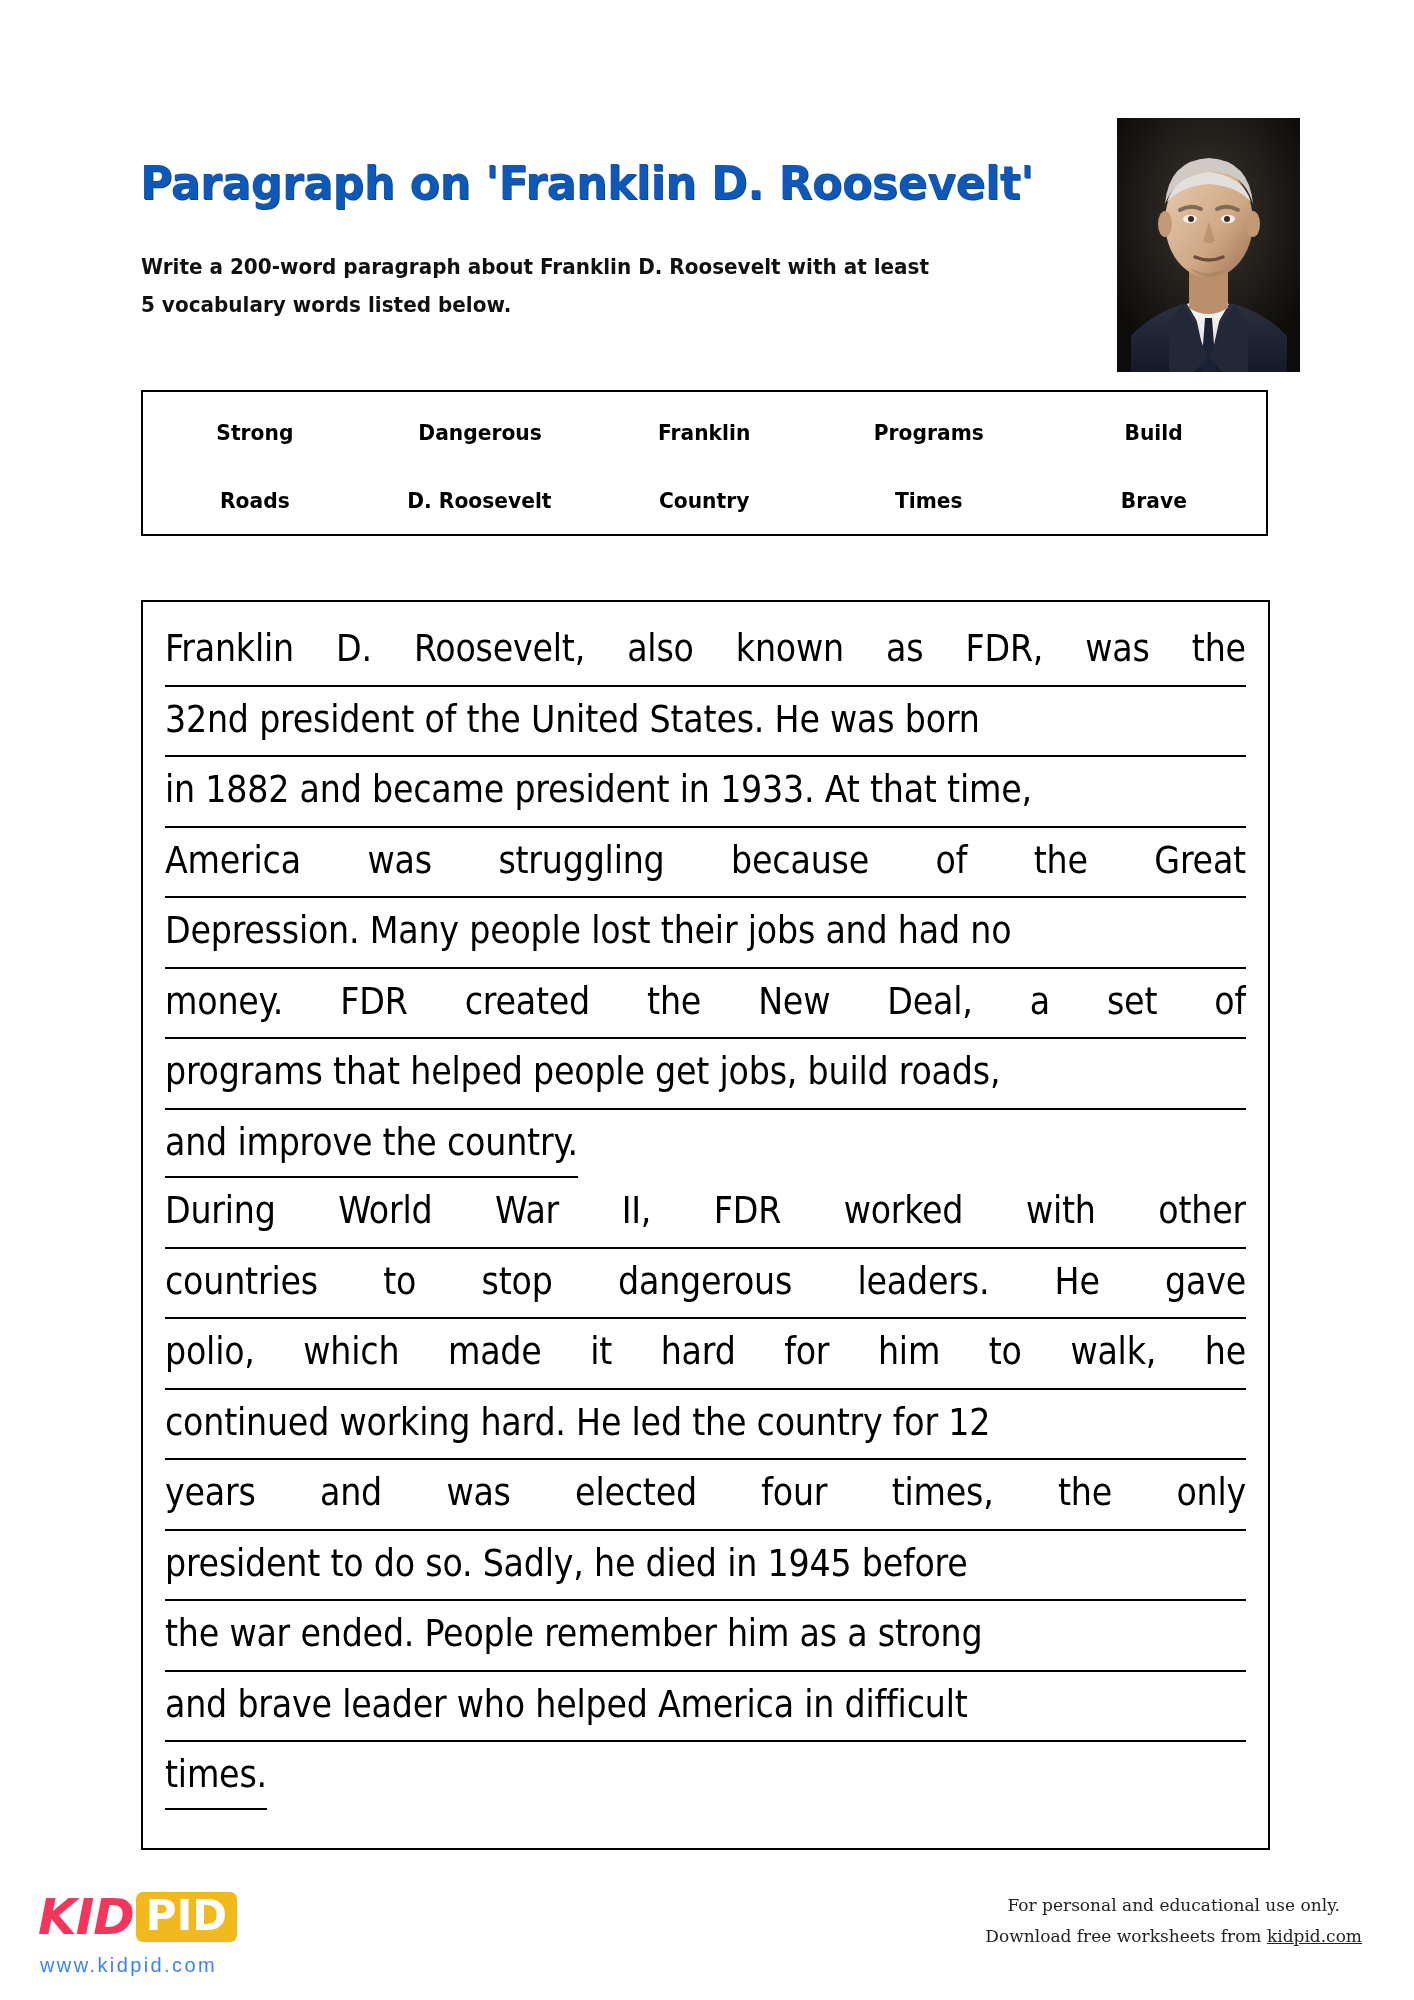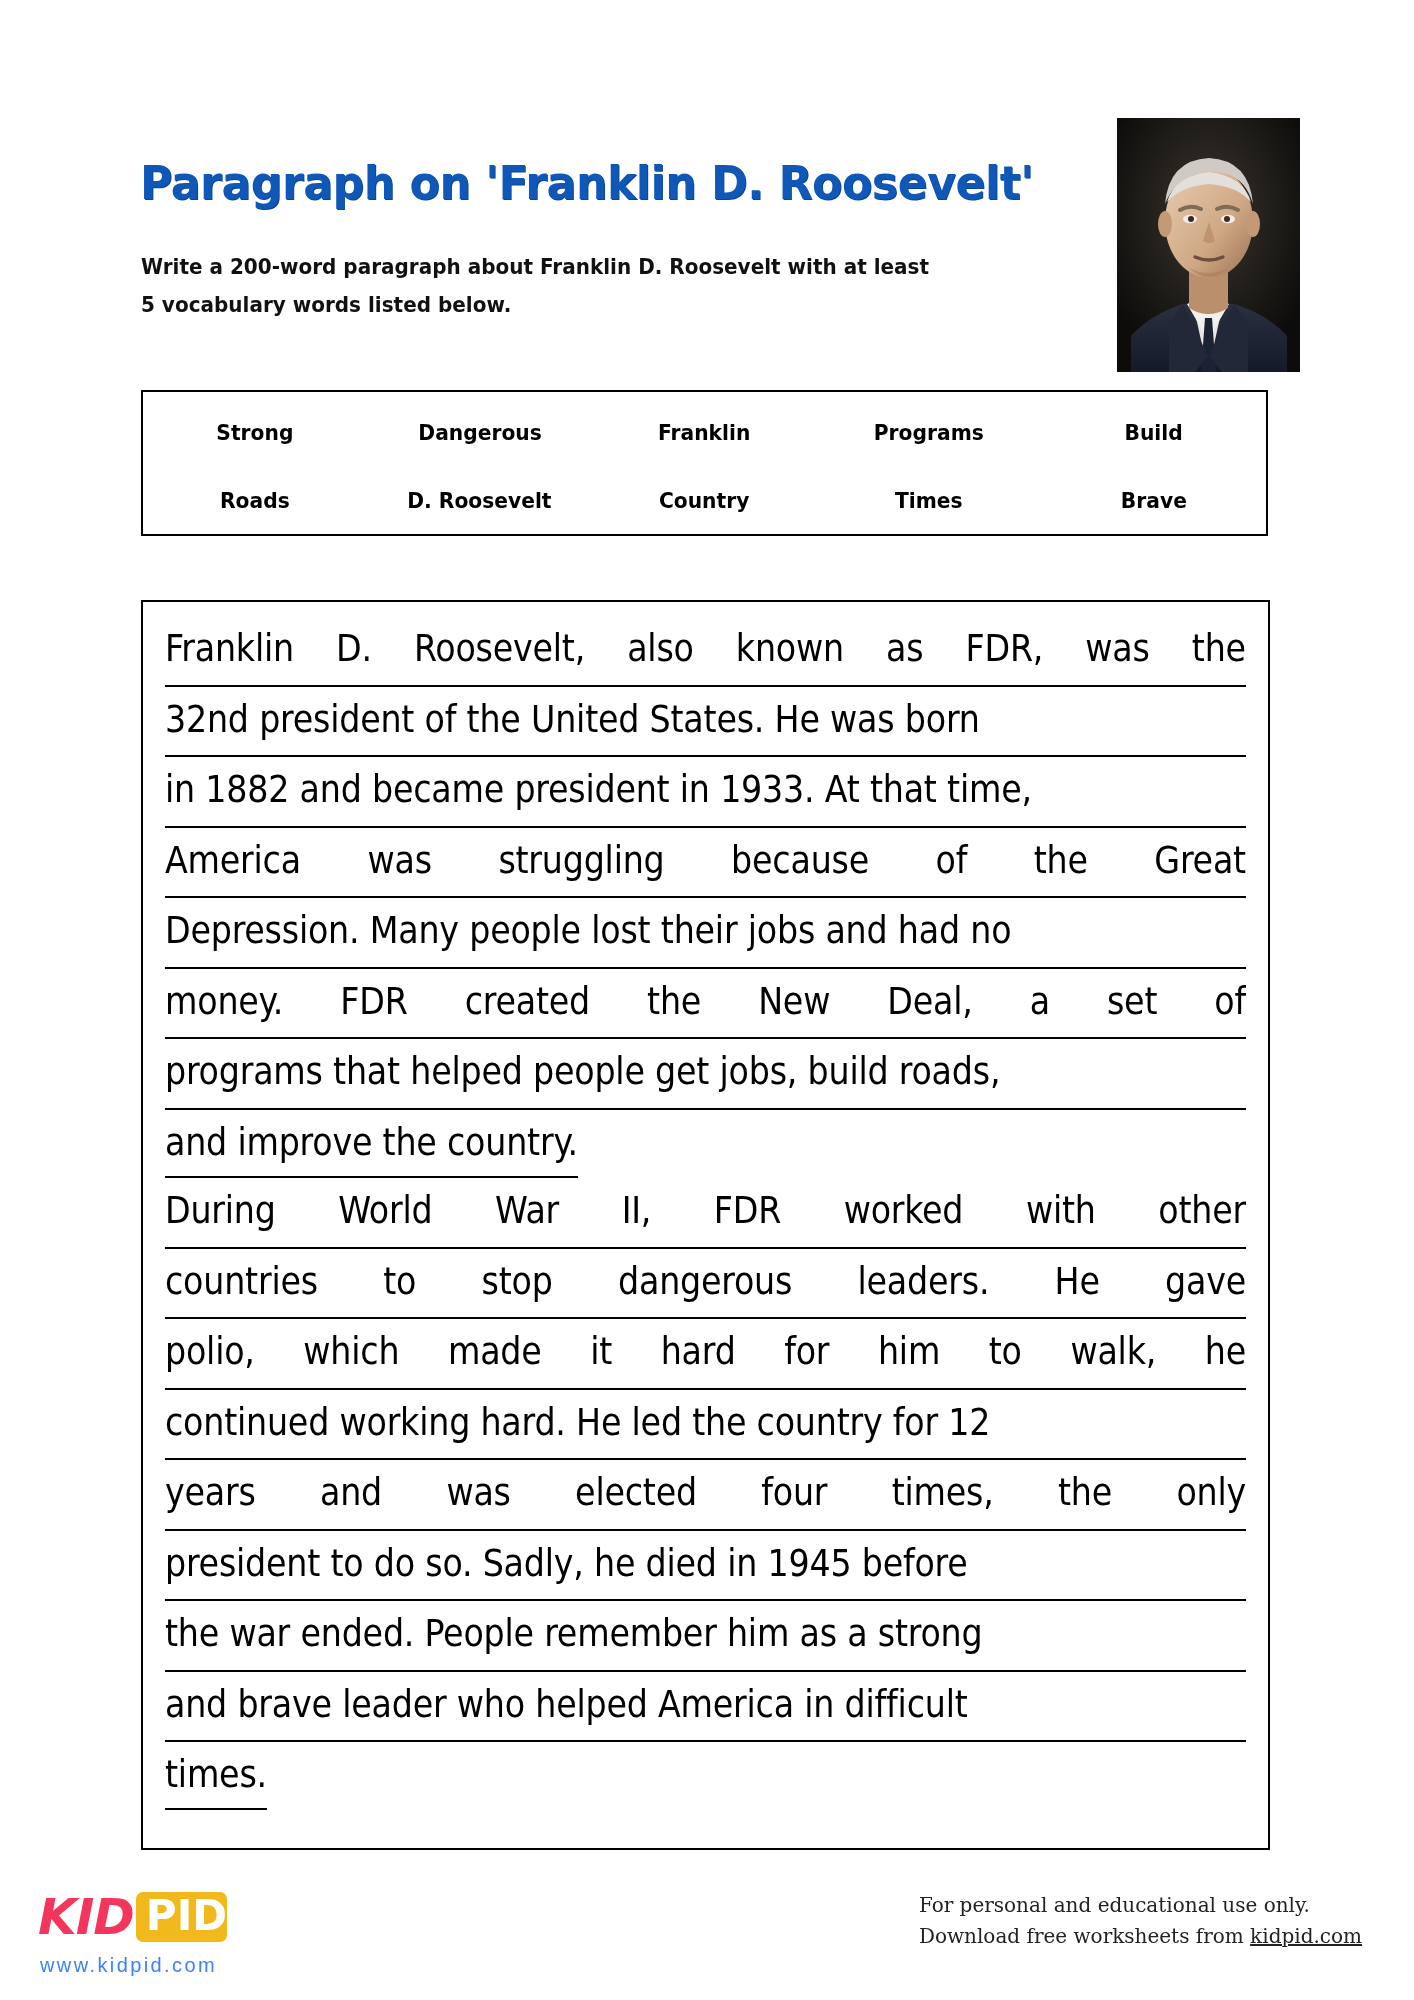--- a/index.html
+++ b/index.html
@@ -167,21 +167,21 @@
     font-weight: 700;
     font-size: 50px;
     color: #f5365c;
     letter-spacing: -1px;
     line-height: 50px;
     font-style: italic;
   }
   .logo-pid-wrap {
     background: #f2b91c;
     border-radius: 7px;
-    padding: 2px 0 4px 10px;
+    padding: 2px 10px 4px 10px;
     margin-left: 2px;
     display: inline-block;
   }
   .logo-pid {
     font-family: "DejaVu Sans", sans-serif;
     font-weight: 700;
     font-size: 42px;
     color: #ffffff;
     letter-spacing: 0px;
     line-height: 44px;
@@ -193,23 +193,23 @@
     font-family: "Liberation Sans", sans-serif;
     font-size: 20px;
     letter-spacing: 2.4px;
     color: #3b82f6;
   }
 
   .footer-note {
     position: absolute;
     right: 52px;
     top: 10px;
-    text-align: left;
+    text-align: center;
     font-family: "DejaVu Serif", serif;
-    font-size: 20px;
+    font-size: 17px;
     line-height: 31px;
     color: #222222;
   }
   .footer-note a,
   .footer-note .link {
     color: #222222;
     text-decoration: underline;
   }
 </style>
 </head>

